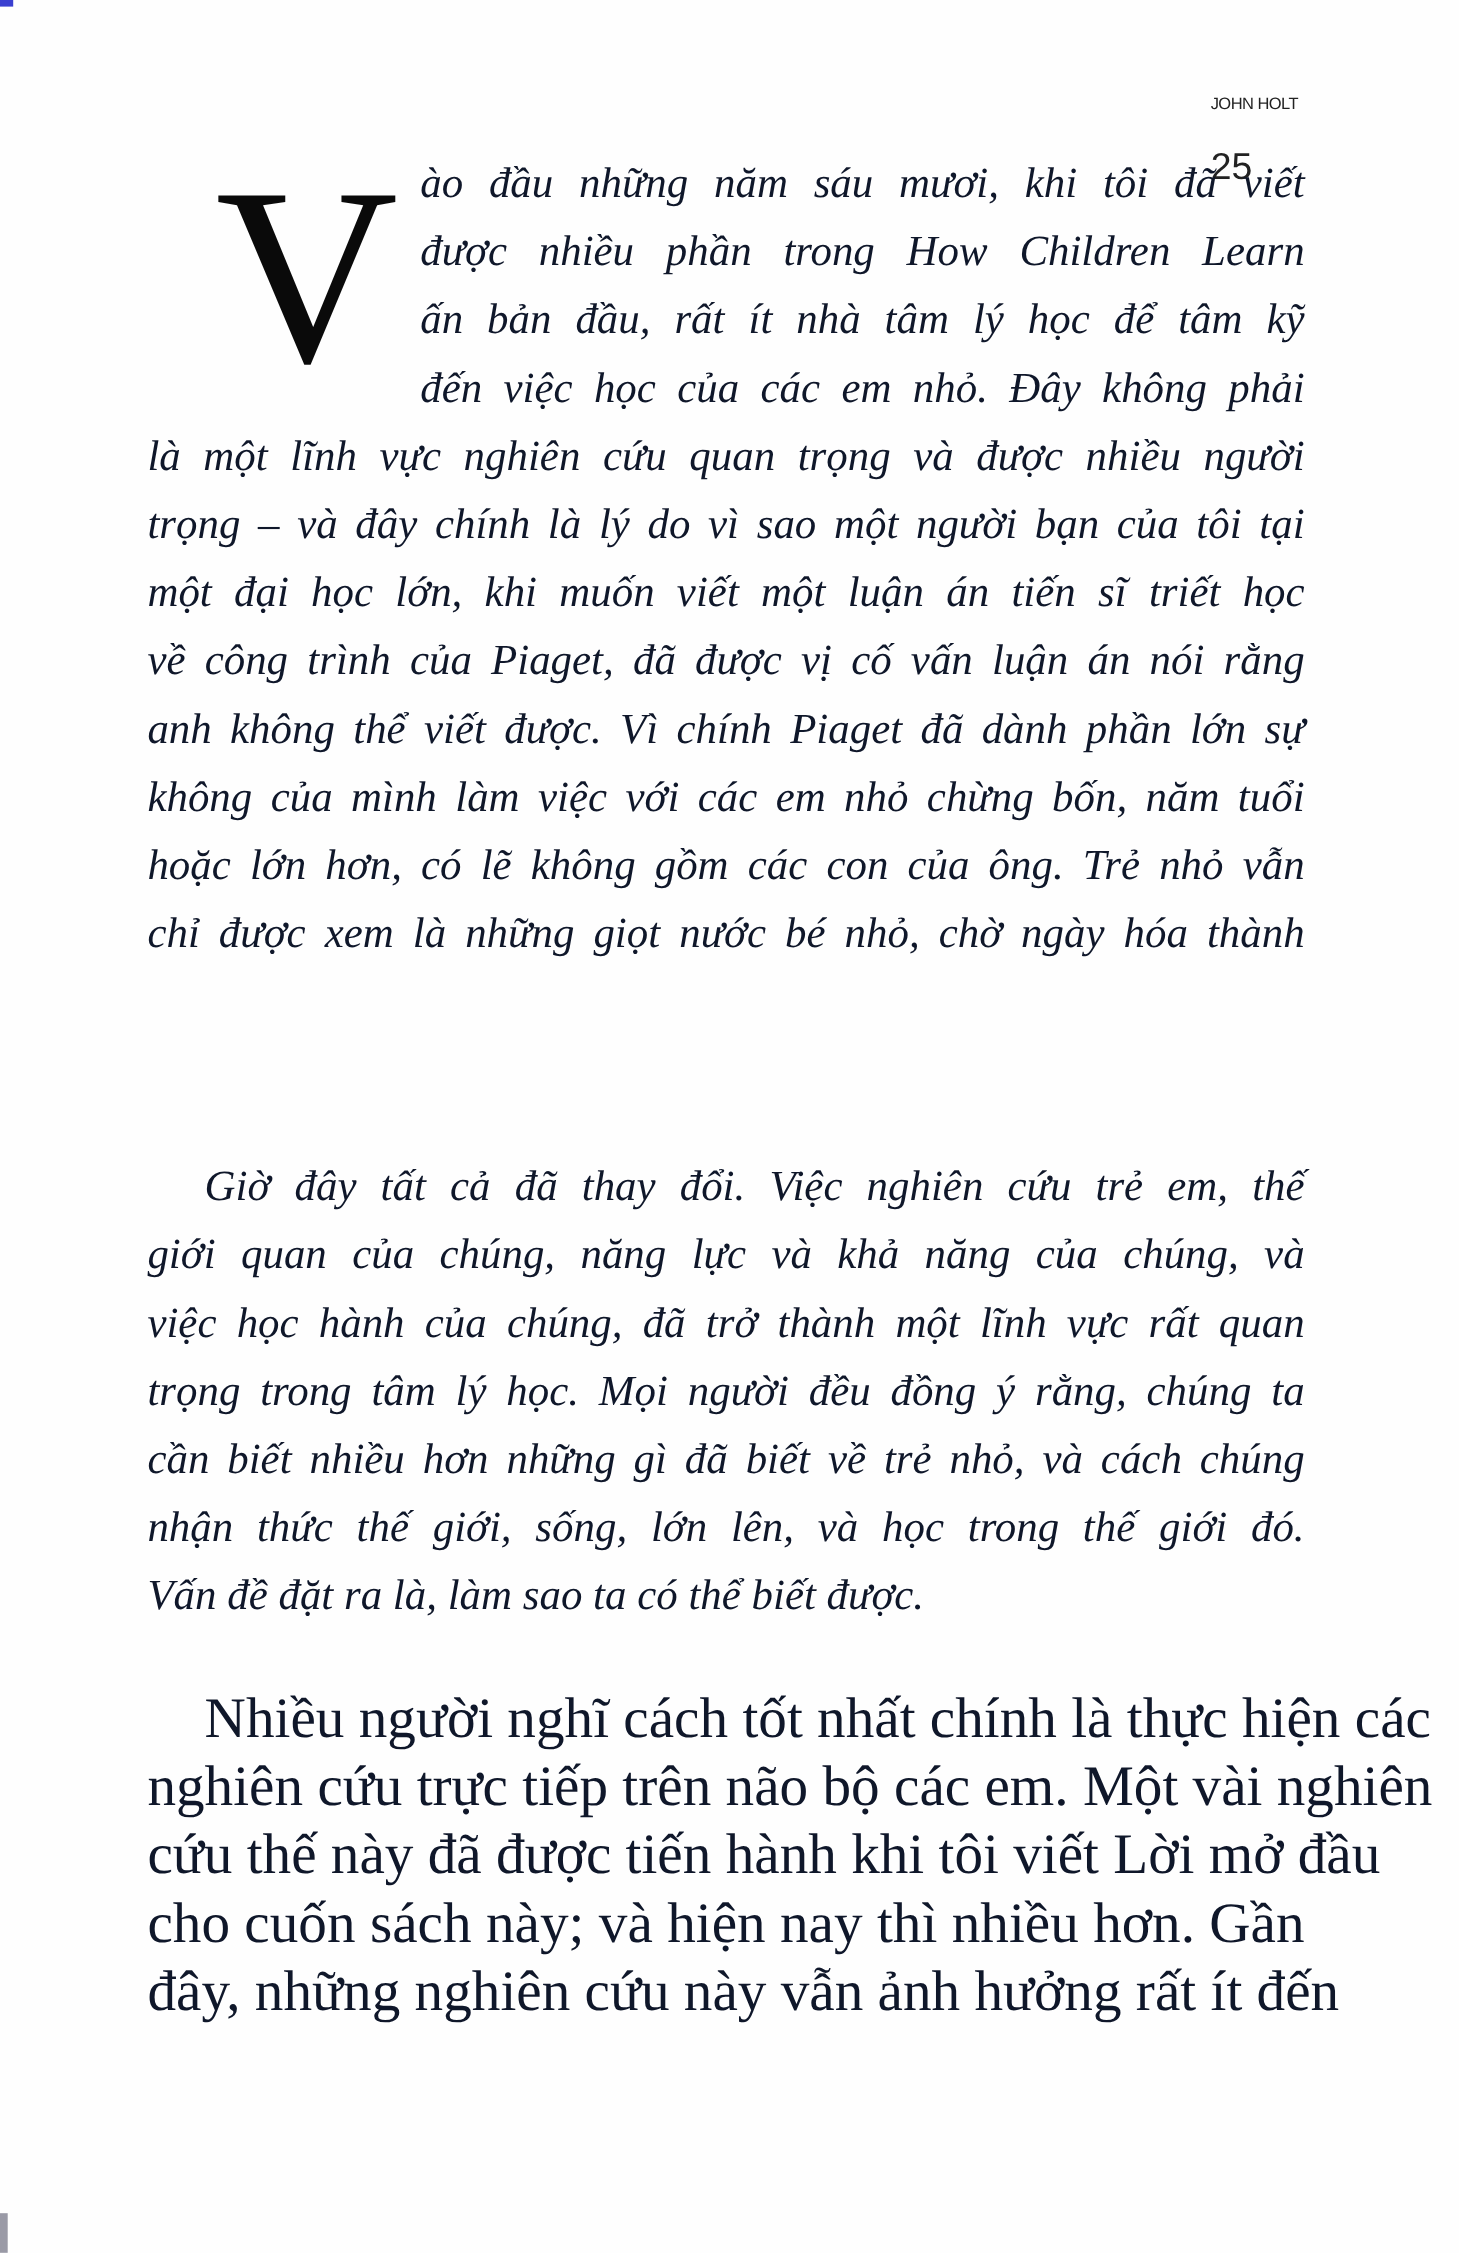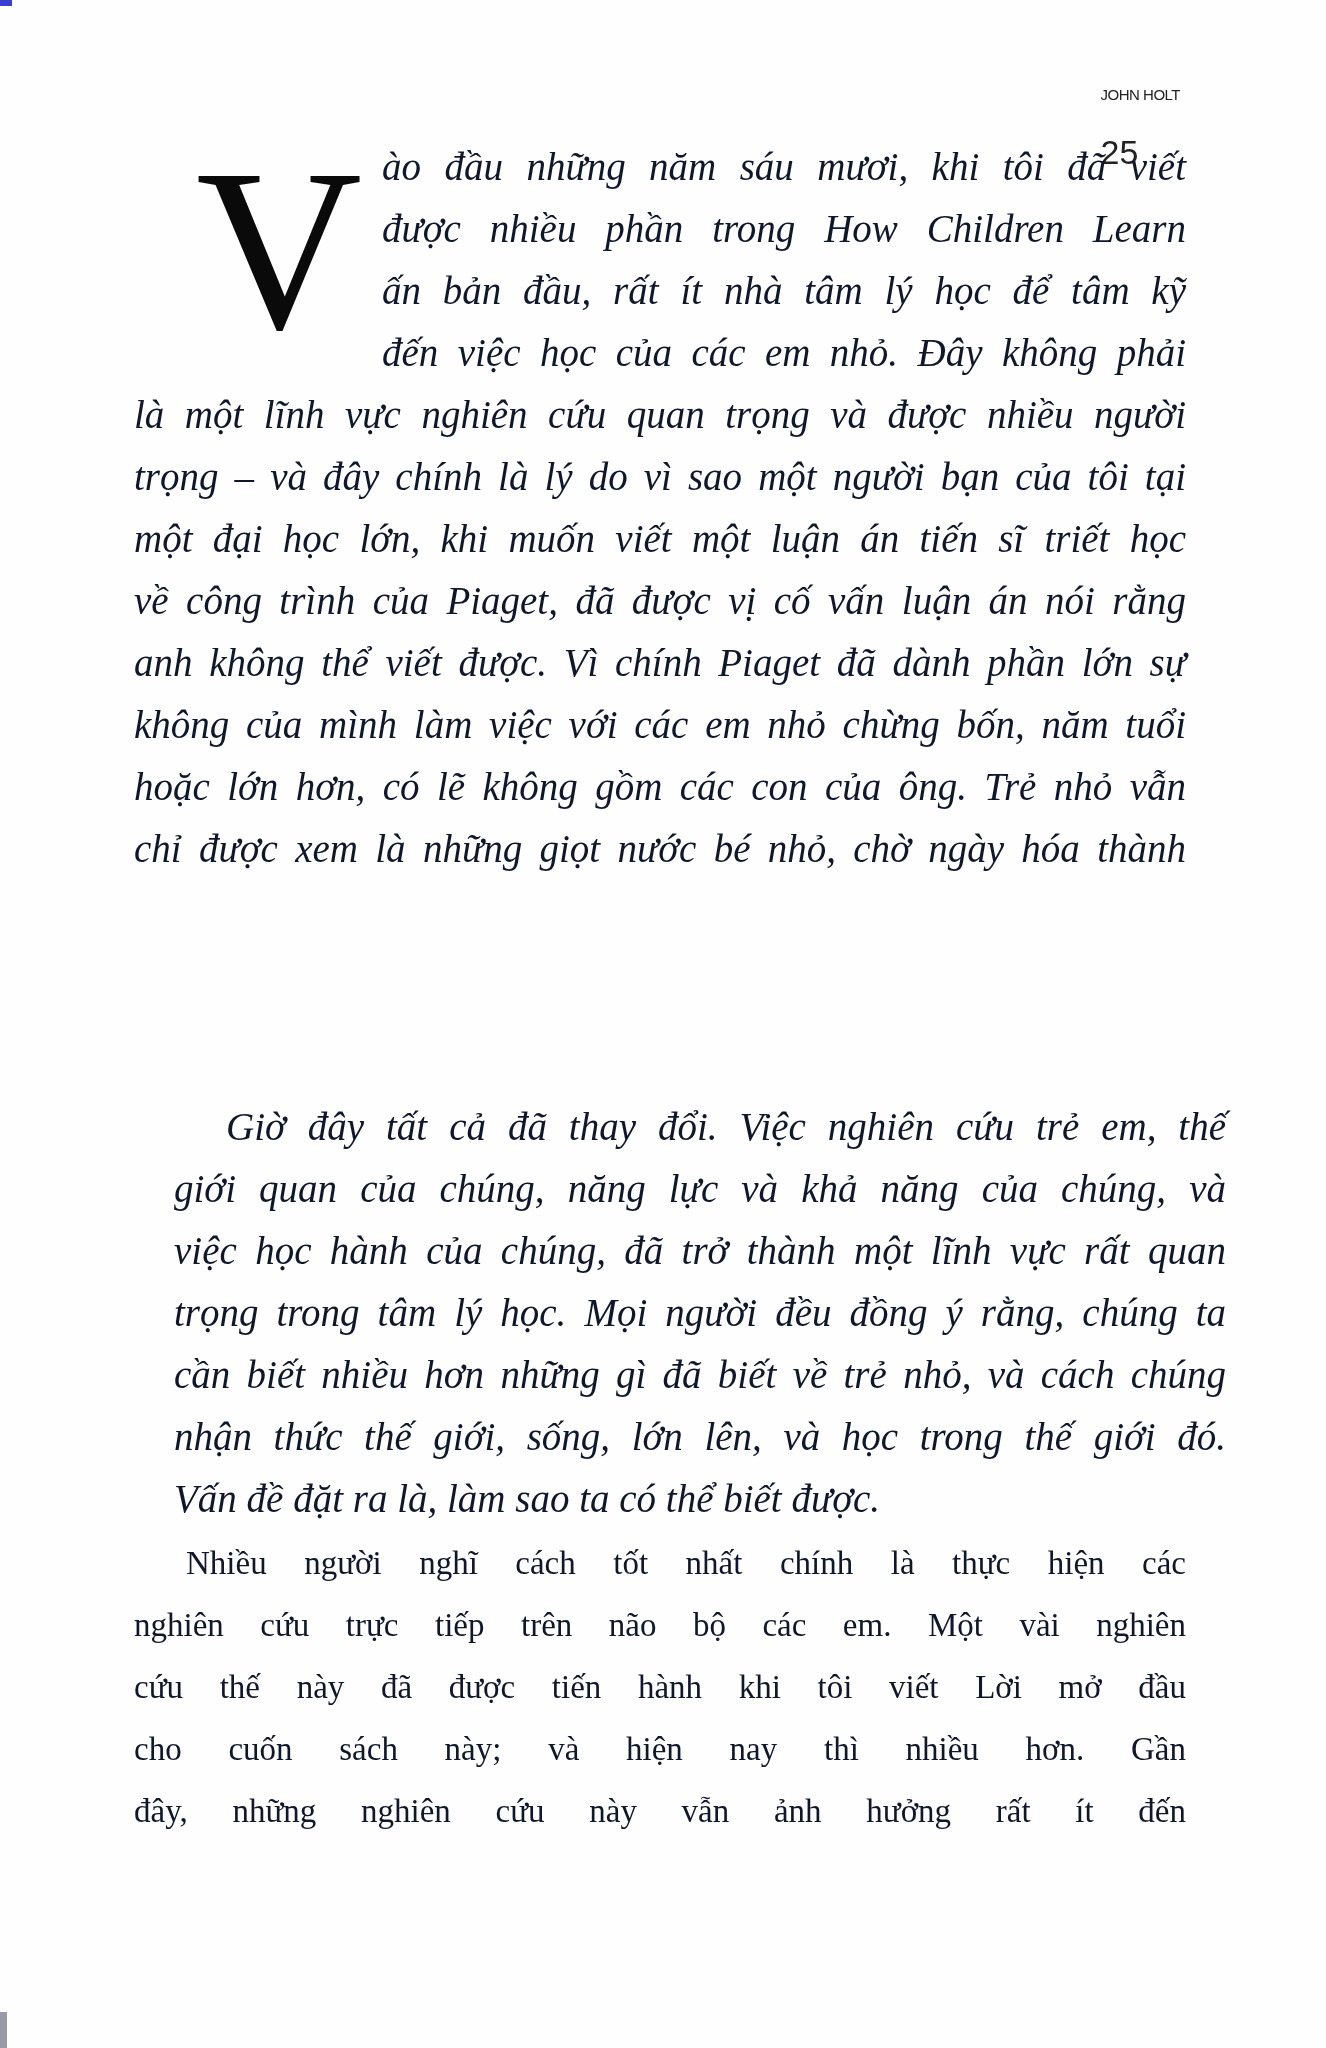--- a/index.html
+++ b/index.html
@@ -85,25 +85,25 @@
       font-family: "Liberation Serif", serif;
       font-style: normal;
       font-size: 230px;
       line-height: 210px;
       color: #0a0a0a;
       transform: scaleX(1.0);
     }
     .dropcap-lines .line {
       margin-left: 248px;
     }
-    #para2 { top: 1096px; margin-left: 40px; }
+    #para2 { top: 1048px; }
     #para3 {
       top: 1532px;
       font-style: normal;
-      font-size: 33px;
+      font-size: 52px;
       line-height: 62px;
     }
   </style>
 </head>
 <body>
 
 <div class="page">
   <div class="corner-mark"></div>
   <div class="bottom-edge"></div>
 

